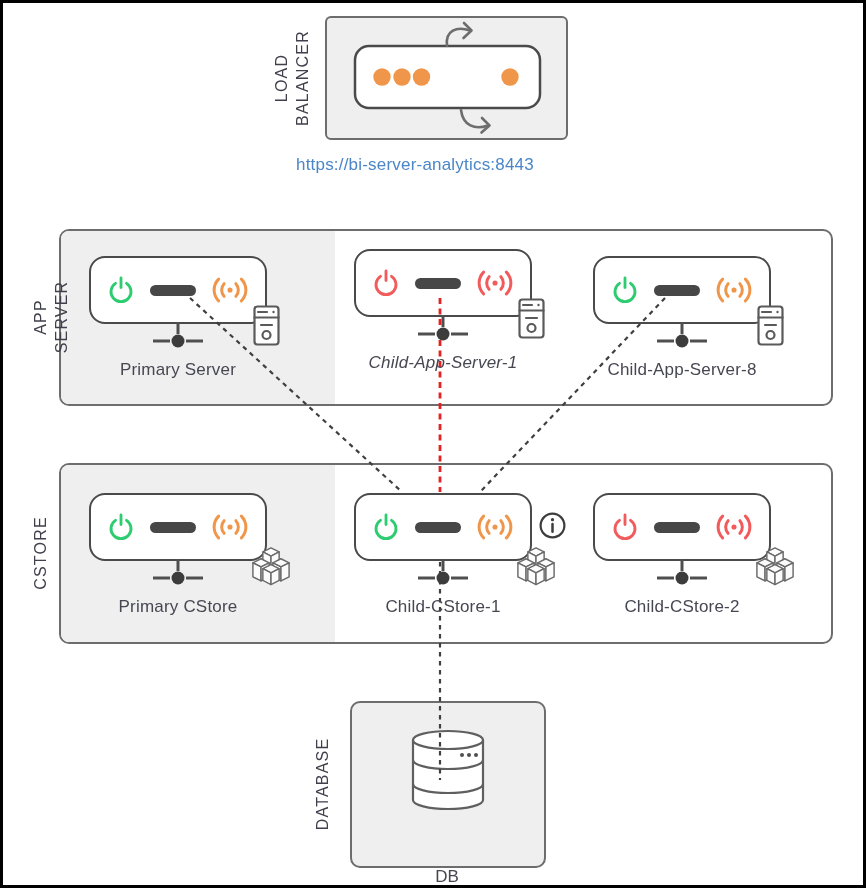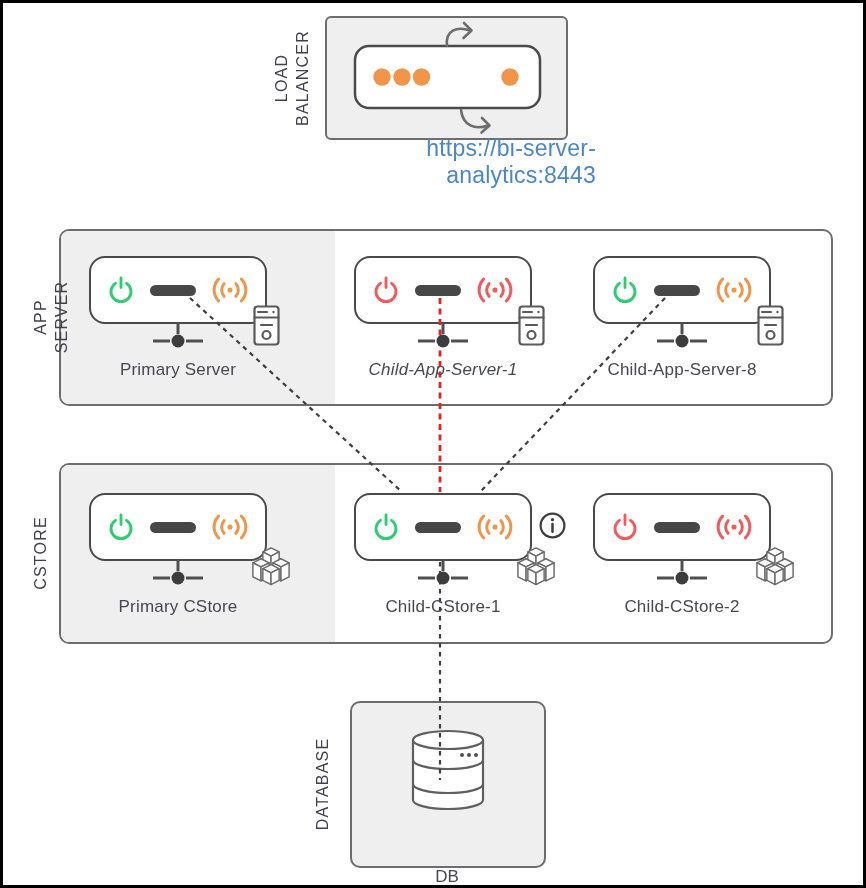--- a/index.html
+++ b/index.html
@@ -49,22 +49,22 @@
   .tower-icon { left:164px; top:49px; }
   .pkg-icon   { left:163px; top:53px; }
   .info-icon  { left:184px; top:18px; }
   .node-label {
     position:absolute; top:104px; left:50%; transform:translateX(-50%);
     font-size:17px; color:#474752; white-space:nowrap; z-index:50; letter-spacing:0.2px;
   }
   
   .lb-icon { position:absolute; left:330px; top:15px; z-index:10; }
   .lb-url {
-    position:absolute; left:293px; top:132px; width:300px; text-align:right;
-    font-size:23px; text-decoration:none; cursor:pointer; z-index:20; letter-spacing:0.2px;
+    position:absolute; left:293px; top:152px; width:300px; text-align:left;
+    font-size:17px; text-decoration:none; cursor:pointer; z-index:20; letter-spacing:0.2px;
   }
   
   .db-cyl { position:absolute; left:407px; top:726px; z-index:10; }
   .db-label {
     position:absolute; left:394px; top:820px; width:100px; text-align:center;
     font-size:17px; color:#474752; z-index:50;margin-top:44px;
   }
   
   .overlay { position:absolute; left:0; top:0; z-index:40; pointer-events:none; }
 </style>
@@ -137,21 +137,21 @@
           <path d="M 28 0 V 12"></path>
             <path d="M 3 19 H 20"></path>
             <path d="M 36 19 H 53"></path>
         </g>
         <circle cx="28" cy="19" r="6.5" fill="#3c3c3c"></circle>
       </svg>
     </span>
     <div class="node-label">Primary Server</div>
   </div>
 
-  <div class="node" style="left:351px; top:253px;font-style:italic;">
+  <div class="node" style="left:351px; top:246px;font-style:italic;">
     <div class="node-box">
       <span class="icon" style="color: rgb(241, 91, 91);">
         <svg width="30" height="30" viewBox="0 0 36 36" fill="none" stroke="currentColor" stroke-width="3.4" stroke-linecap="round">
           <path d="M 24.6 10 A 12 12 0 1 1 11.4 10"></path>
             <path d="M 18 3.5 L 18 15"></path>
         </svg>
       </span>
       <span class="bar"></span>
       <span class="icon" style="color: rgb(241, 91, 91);">
         <svg width="40" height="28" viewBox="0 0 44 30" fill="none" stroke="currentColor" stroke-width="3.3" stroke-linecap="round">

